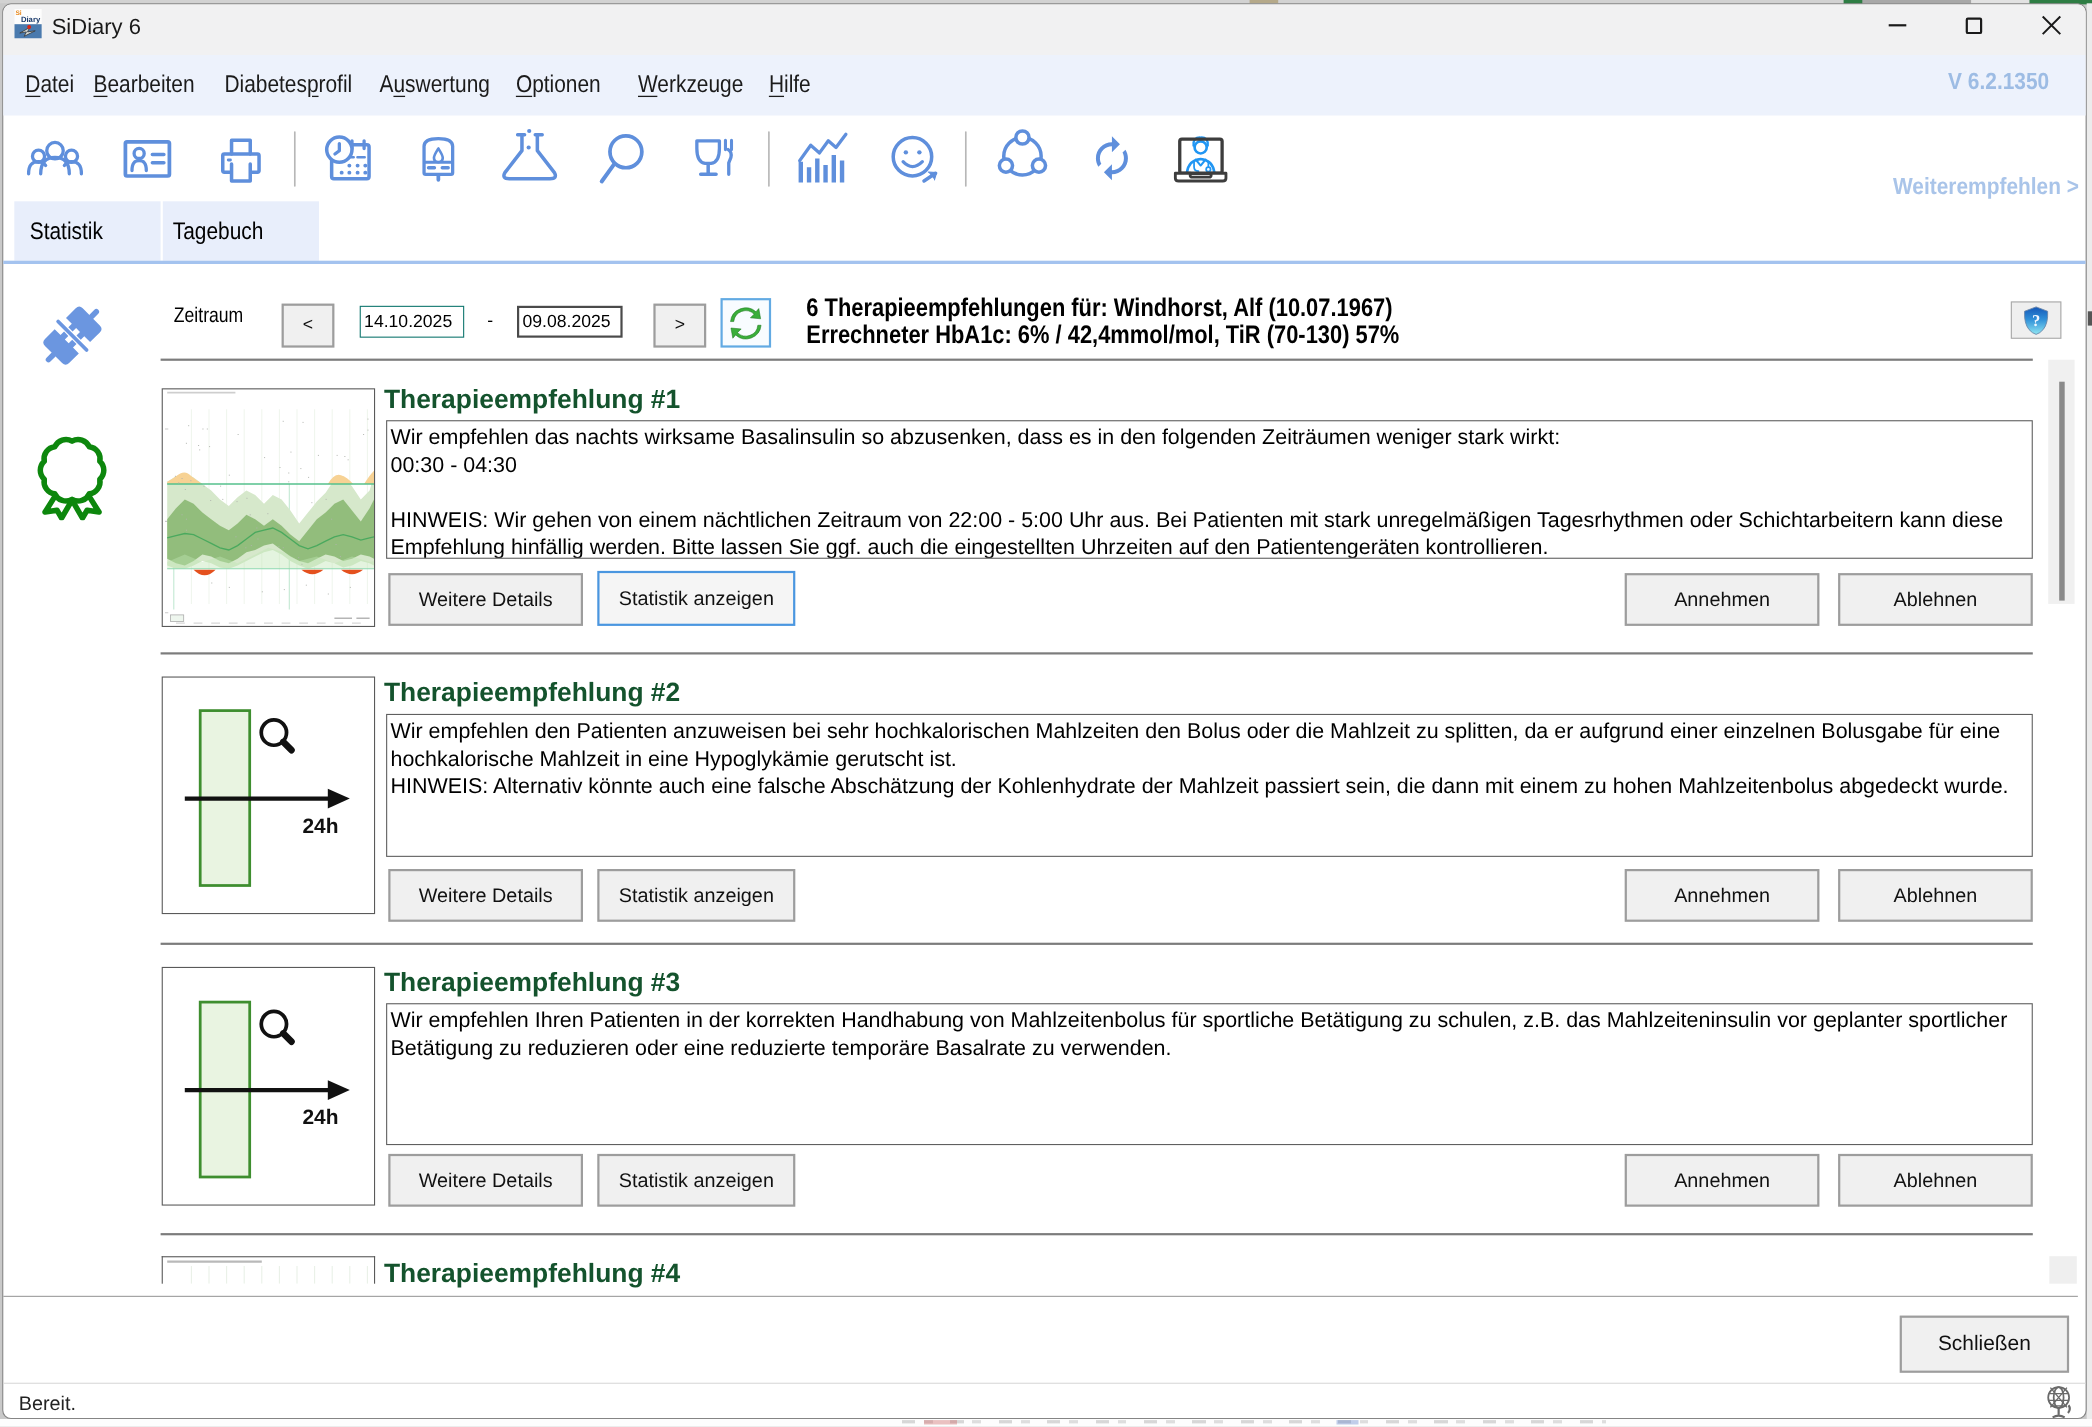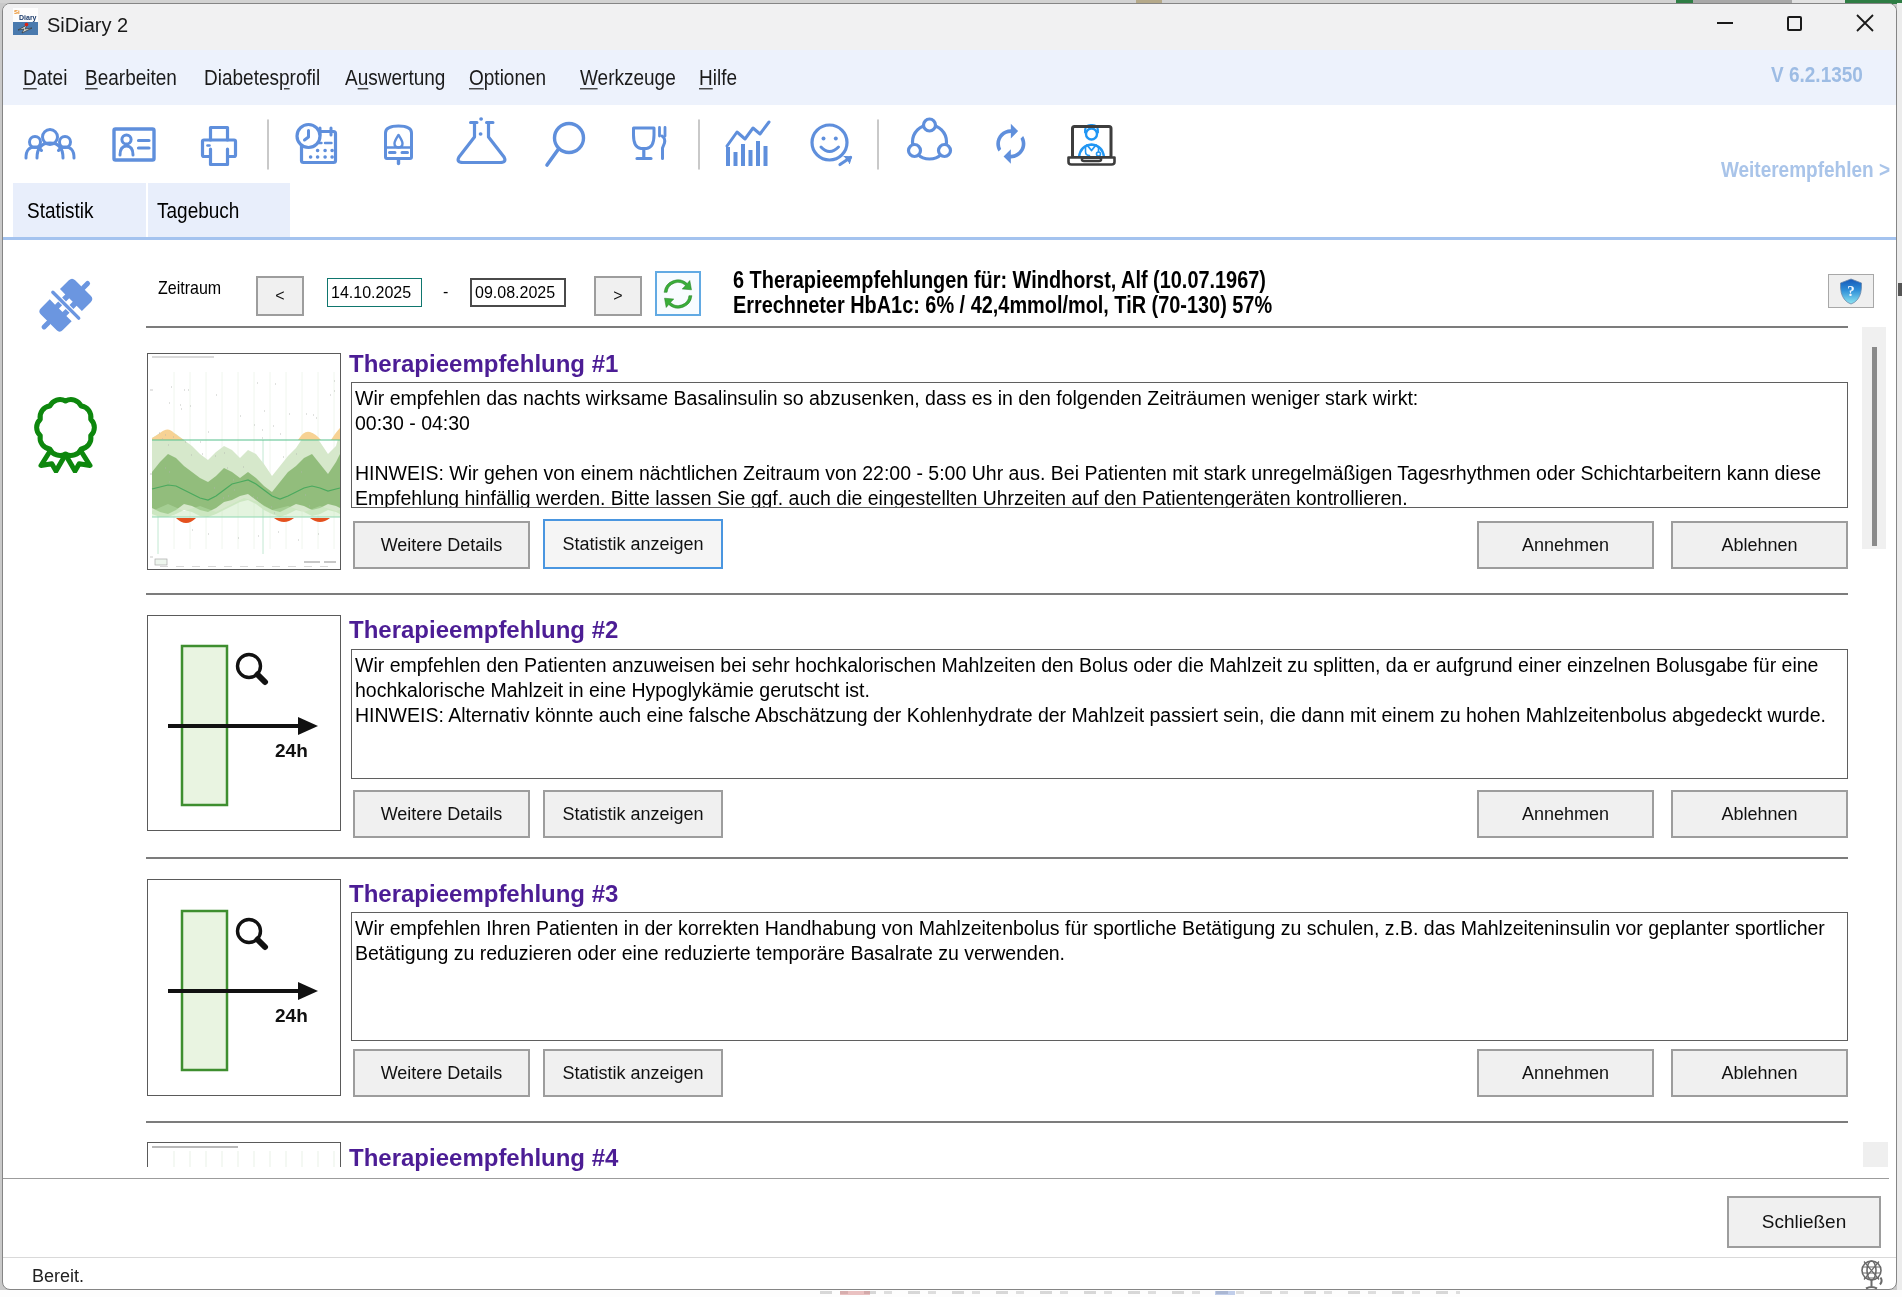--- a/index.html
+++ b/index.html
@@ -9,21 +9,21 @@
   .abs { position:absolute; }
   #win { position:absolute; left:2px; top:3px; width:1895px; height:1287px;
          background:#fff; border:1px solid #858585; border-radius:8px; }
   .menuitem { position:absolute; top:68px; font-size:19px; color:#1b1b1b; white-space:nowrap; transform:scale(1,1.16); transform-origin:0 85%; }
   .menuitem u { text-decoration:underline; text-underline-offset:3px; }
   .tab { position:absolute; top:183px; height:54px; font-size:19px; color:#000; }
   .tab span { transform:scale(1,1.15); transform-origin:0 100%; }
   .btn { position:absolute; background:#f0f0f0; border:2px solid #9d9d9d; font-size:18px;
          color:#111; display:flex; align-items:center; justify-content:center;
          font-family:"Liberation Sans", sans-serif; }
-  .cardtitle { position:absolute; left:349px; font-size:24px; font-weight:bold; color:#4c1d95; white-space:nowrap; }
+  .cardtitle { position:absolute; left:349px; font-size:24px; font-weight:bold; color:#14532d; white-space:nowrap; }
   .textbox { position:absolute; left:351px; width:1497px; border:1px solid #5f5f5f;
              font-size:19.5px; line-height:25px; color:#000; padding:3px 0 0 3px; white-space:nowrap; overflow:hidden;}
   .sep { position:absolute; left:146px; width:1702px; height:2px; background:#7c7c7c; }
   .thumb { position:absolute; left:147px; width:194px; border:1px solid #5a5a5a; background:#fff; }
 </style>
 </head>
 <body>
 <div id="app">
 
   <div class="abs" style="left:0;top:0;width:1902px;height:3px;background:#d2d2d2;"></div>
@@ -45,21 +45,21 @@
 
   <div class="abs" style="left:3px;top:4px;width:1893px;height:46px;background:#f1f1f2;border-radius:7px 7px 0 0;"></div>
   <svg class="abs" style="left:13px;top:8px;" width="25" height="27" viewBox="0 0 25 27">
     <rect x="0" y="0" width="25" height="14" fill="#fdfdfd"></rect>
     <rect x="0" y="14" width="25" height="13" fill="#4a7aae"></rect>
     <text x="1" y="6" font-size="6" font-weight="bold" fill="#e8891d" font-family="Liberation Sans">Si</text>
     <text x="6" y="12" font-size="7" font-weight="bold" fill="#1a3a6b" font-family="Liberation Sans">Diary</text>
     <path d="M5 22 L14 17 L12 21 L19 20 L9 25 L11 21 Z" fill="#d8dcd8" stroke="#333" stroke-width="0.7"></path>
     <circle cx="13.5" cy="16.5" r="1.8" fill="#dd2211"></circle>
   </svg>
-  <div class="abs" style="left:47px;top:14px;font-size:20px;color:#191919;">SiDiary 2</div>
+  <div class="abs" style="left:47px;top:14px;font-size:20px;color:#191919;">SiDiary 6</div>
   <div class="abs" style="left:1717px;top:22px;width:16px;height:2px;background:#1a1a1a;"></div>
   <div class="abs" style="left:1787px;top:16px;width:15px;height:15px;border:2px solid #1a1a1a;border-radius:2px;"></div>
   <svg class="abs" style="left:1856px;top:14px;" width="18" height="18" viewBox="0 0 18 18">
     <path d="M1 1 L17 17 M17 1 L1 17" stroke="#1a1a1a" stroke-width="1.8" fill="none"></path>
   </svg>
 
   <div class="abs" style="left:3px;top:50px;width:1893px;height:55px;background:#edf2fc;"></div>
   <div class="menuitem" style="left:23px;"><u>D</u>atei</div>
   <div class="menuitem" style="left:85px;"><u>B</u>earbeiten</div>
   <div class="menuitem" style="left:204px;">Diabetes<u>p</u>rofil</div>
@@ -312,21 +312,21 @@
     </svg>
   </div>
 
   <div class="abs" style="left:1862px;top:327px;width:24px;height:222px;background:#f0f0f0;"></div>
   <div class="abs" style="left:1872px;top:347px;width:5px;height:199px;background:#8a8a8a;"></div>
   <div class="abs" style="left:1863px;top:1142px;width:25px;height:25px;background:#efefef;"></div>
 
   <div class="abs" style="left:3px;top:1178px;width:1886px;height:1px;background:#9c9c9c;"></div>
   <div class="btn" style="left:1727px;top:1196px;width:154px;height:52px;font-size:19px;border-width:2px;">Schließen</div>
   <div class="abs" style="left:3px;top:1257px;width:1893px;height:1px;background:#d9d9d9;"></div>
-  <div class="abs" style="left:17px;top:1266px;font-size:18px;color:#222;margin-left:15px;">Bereit.</div>
+  <div class="abs" style="left:17px;top:1266px;font-size:18px;color:#222;">Bereit.</div>
   <svg class="abs" style="left:1855px;top:1258px;" width="32" height="33" viewBox="0 0 32 33">
     <g fill="none" stroke="#6a6a6a" stroke-width="1.6">
       <circle cx="16.5" cy="12.5" r="9.5"></circle>
       <ellipse cx="16.5" cy="12.5" rx="4.5" ry="9.5"></ellipse>
       <path d="M7.5 9 L25.5 9 M7 15 L26 15 M9 20 L24 20" stroke-width="1.2"></path>
       <path d="M9 3.5 L24 21.5 M24 3.5 L9 21.5" stroke-width="1.2"></path>
       <path d="M25.5 19.5 Q28 23 25 26.5" stroke-width="2"></path>
       <path d="M16.5 22 L16.5 28 M11 30.5 Q16.5 27.5 22 30.5" stroke-width="2"></path>
     </g>
   </svg>

